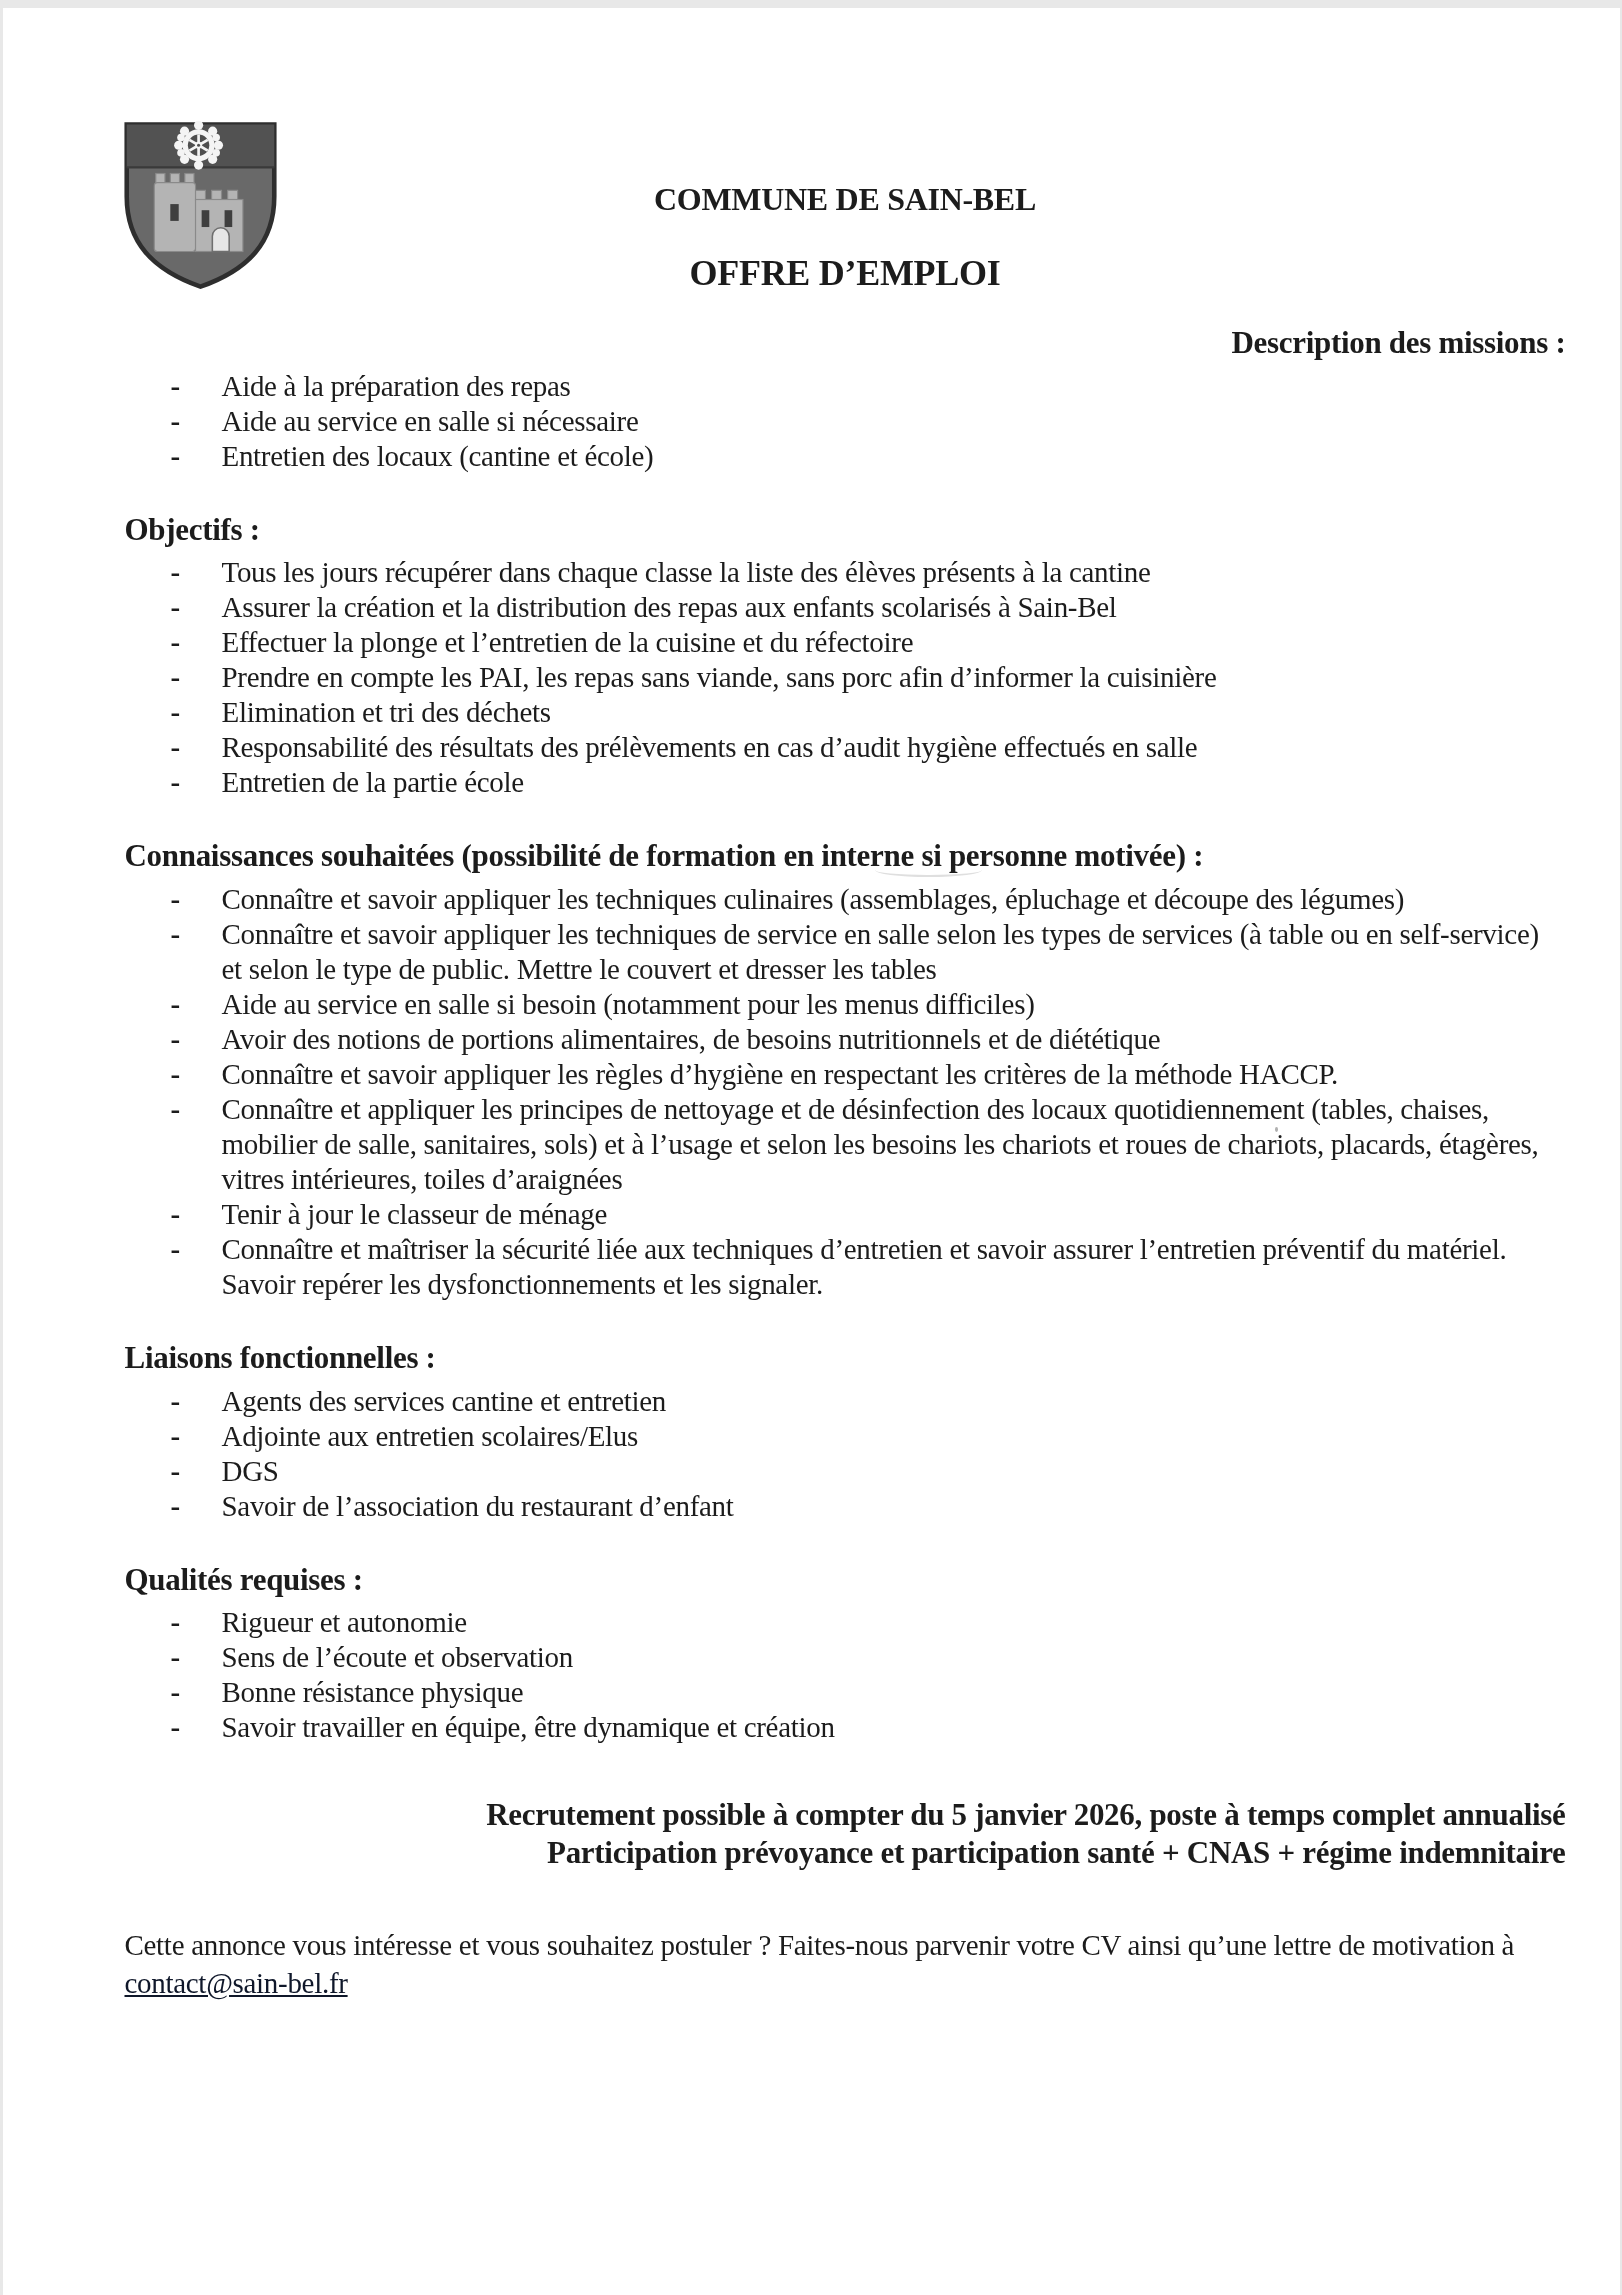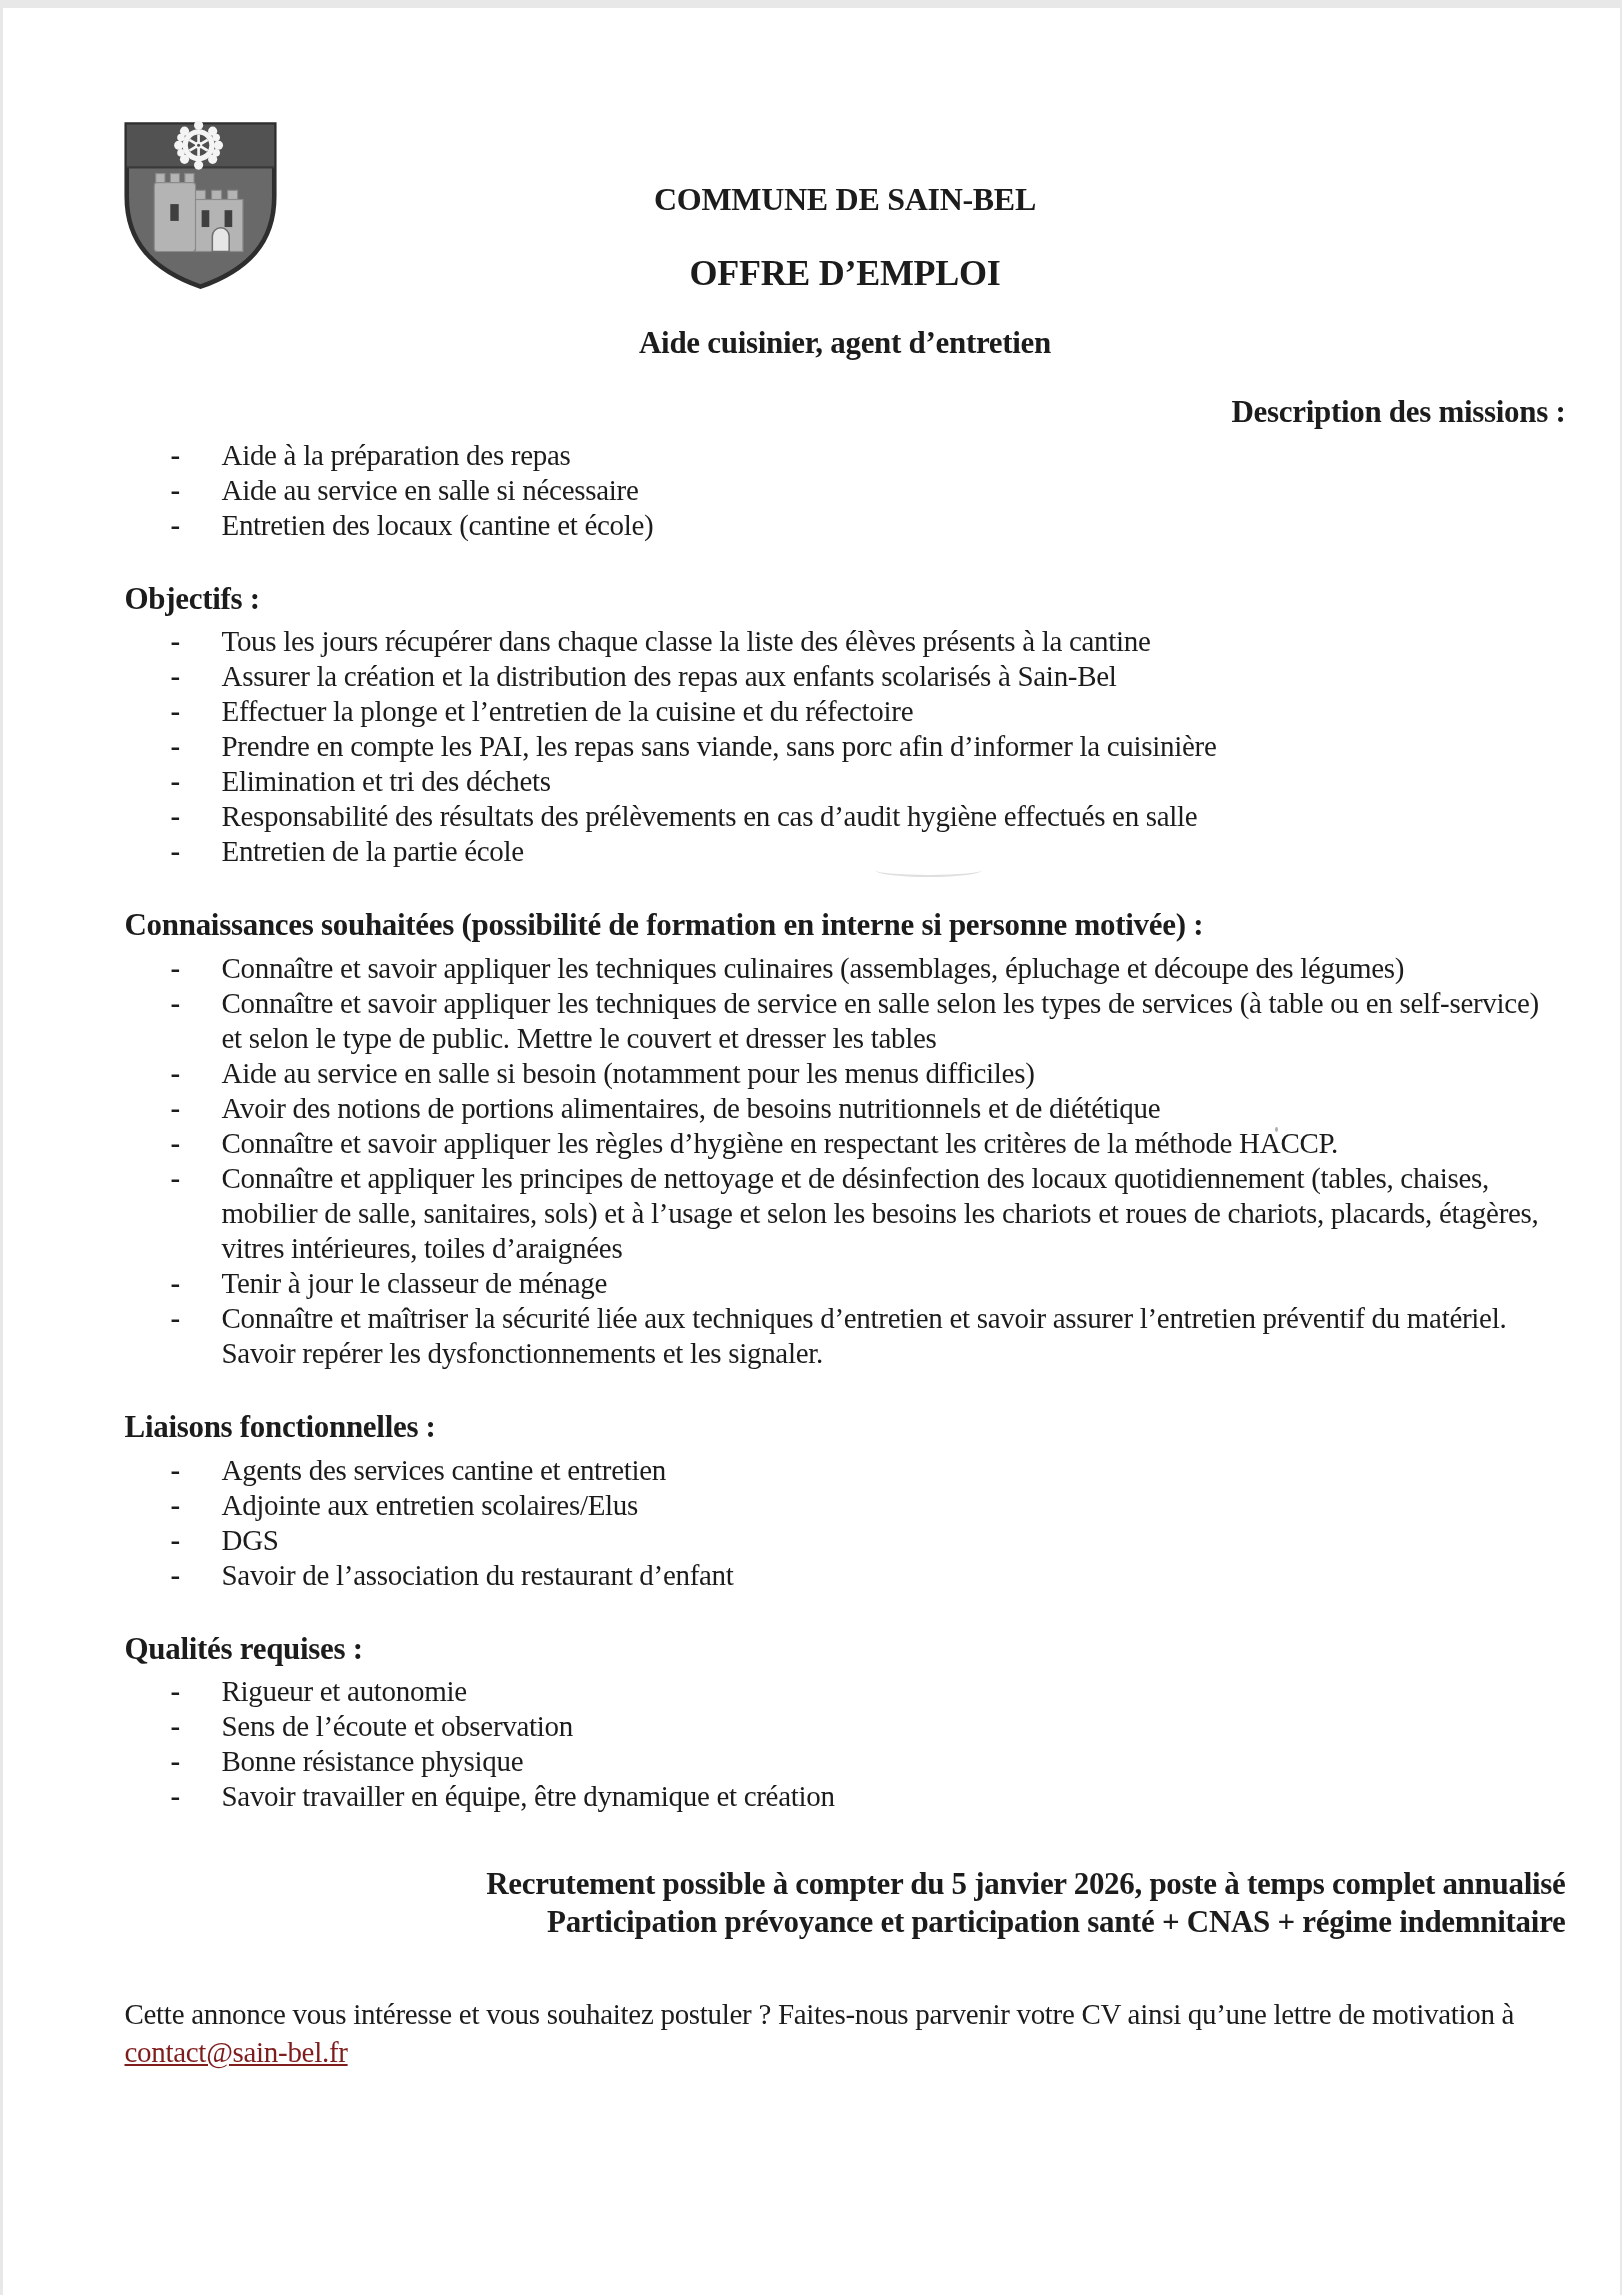--- a/index.html
+++ b/index.html
@@ -85,21 +85,21 @@
     font-weight:bold;
     text-align:right;
   }
   
   .closing{
     margin:54px 0 0 0;
     font-size:29px;
     line-height:38px;
   }
   .email{
-    color:#7f1d1d;
+    color:#0f172a;
     text-decoration:underline;
     cursor:pointer;
   }
   
   .smudge{
     position:absolute;
     left:872px;
     top:855px;
     width:107px;
     height:12.2px;
@@ -169,21 +169,20 @@
       <rect x="63" y="110" width="11" height="22" fill="#3f3f3f"></rect>
       <rect x="104" y="118" width="10" height="22" fill="#3f3f3f"></rect>
       <rect x="134" y="118" width="10" height="22" fill="#3f3f3f"></rect>
       <path d="M118 172 V152 A11 11 0 0 1 140 152 V172 Z" fill="#e6e6e6" stroke="#6f6f6f" stroke-width="2"></path>
     </g>
   </svg>
 
   <header class="header">
     <h1 class="t1">COMMUNE DE SAIN-BEL</h1>
     <h1 class="t2">OFFRE D’EMPLOI</h1>
-    <h1 class="t3">Aide cuisinier, agent d’entretien</h1>
   </header>
 
   <main class="content">
 
     <section class="section first">
       <h2>Description des missions :</h2>
       <ul class="bullet-list">
         <li><span class="dash">-</span><span>Aide à la préparation des repas</span></li>
         <li><span class="dash">-</span><span>Aide au service en salle si nécessaire</span></li>
         <li><span class="dash">-</span><span>Entretien des locaux (cantine et école)</span></li>

